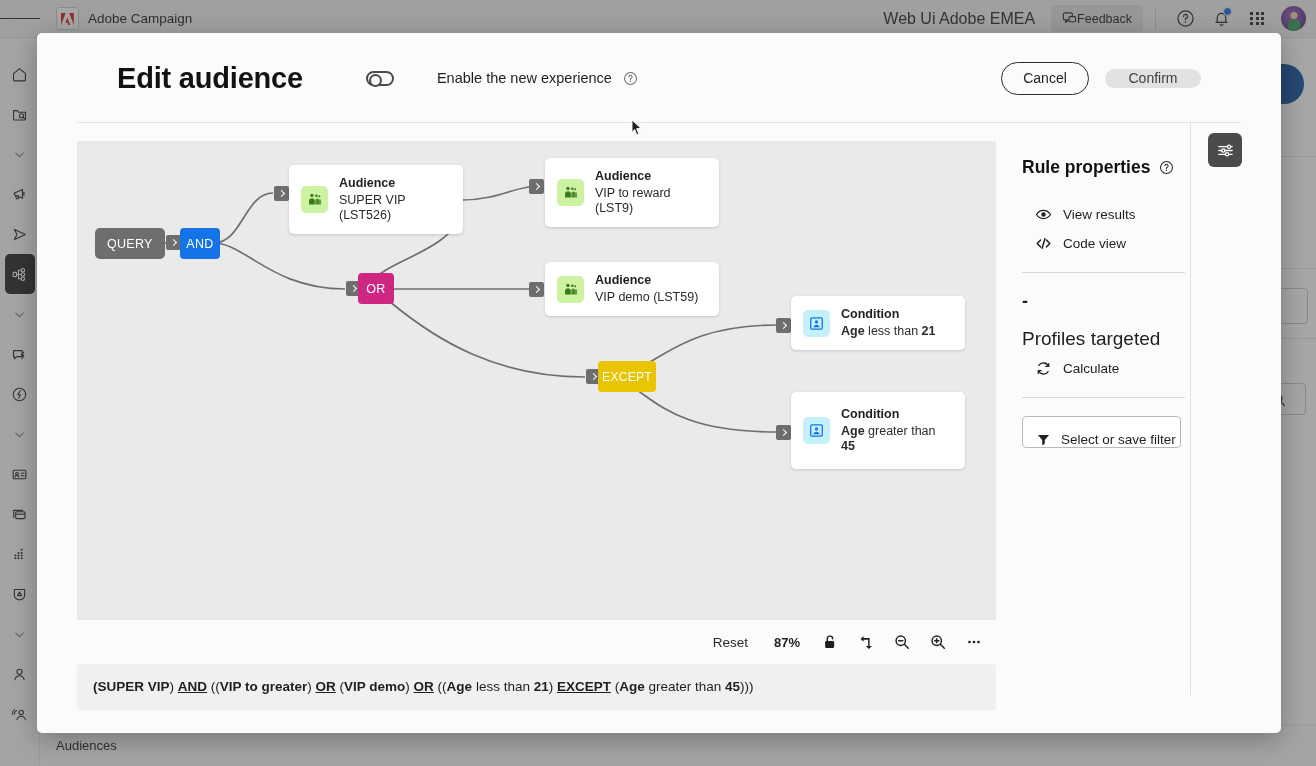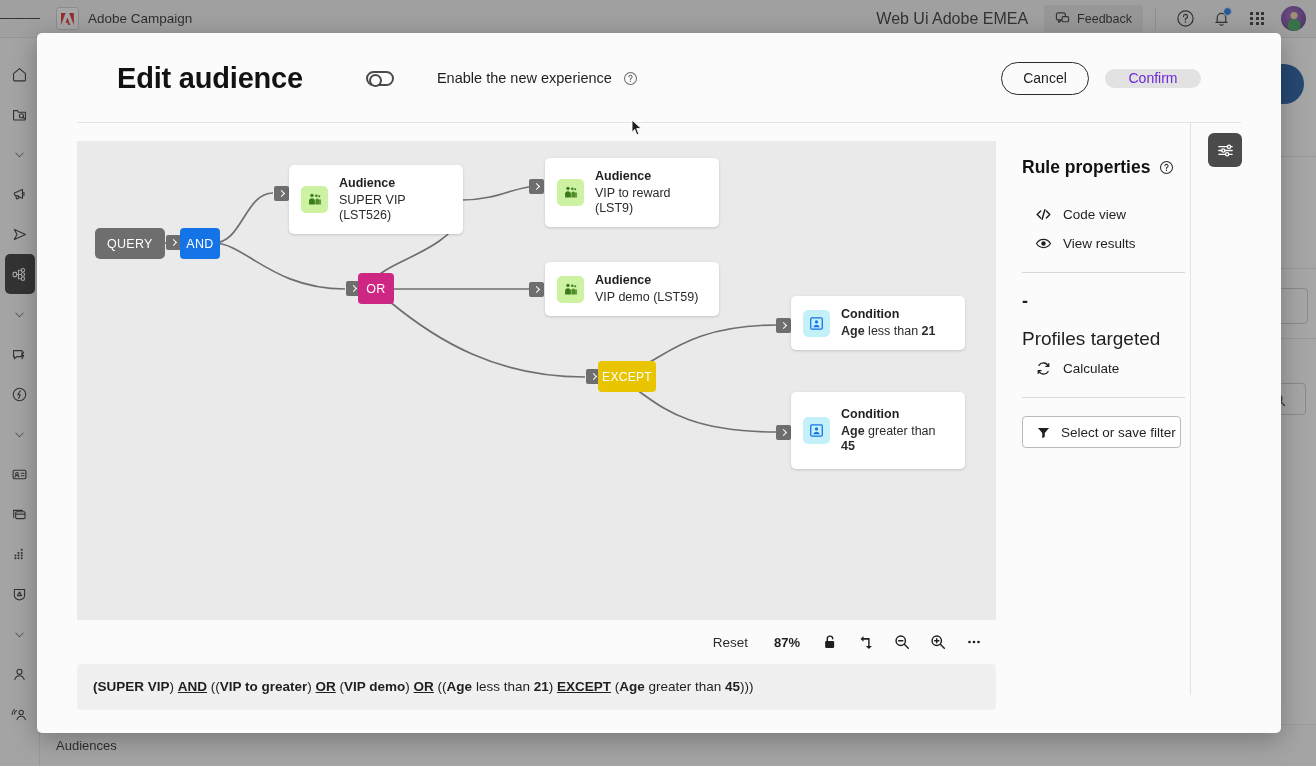--- a/index.html
+++ b/index.html
@@ -24,21 +24,21 @@
   .hamburger span { display:block; width: 17px; height: 1.6px; background: #2b2b2b; margin: 2.1px 0; border-radius: 1px; }
   .brand { display: flex; align-items: center; gap: 9px; margin-left: 16px; }
   .brand-mark {
     width: 23px; height: 23px; border: 1px solid #d0d0d0; border-radius: 3px;
     background:#fff; display:flex; align-items:center; justify-content:center;
   }
   .brand-name { font-size: 13.5px; color: #1f1f1f; }
   .topbar-right { margin-left: auto; display: flex; align-items: center; gap: 2px; padding-right: 10px; }
   .tenant { font-size: 16px; color: #2b2b2b; padding: 0 14px; }
   .feedback-btn {
-    display: flex; align-items: center; gap: 7px;
+    display: flex; align-items: center; 
     background: #e4e4e4; border-radius: 4px; padding: 6px 11px;
     font-size: 12.5px; color: #1f1f1f;
   }
   .tb-divider { width:1px; height: 22px; background:#d2d2d2; margin: 0 10px; }
   .icon-btn { width: 34px; height: 34px; display:flex; align-items:center; justify-content:center; position: relative; }
   .badge-dot { position:absolute; top: 5px; right: 6px; width: 9px; height: 9px; border-radius: 50%; background:#1473e6; border:1.5px solid #f4f4f4; }
   .grid-icon { display:grid; grid-template-columns: repeat(3, 3px); grid-template-rows: repeat(3, 3px); gap: 2.4px; }
   .grid-icon i { background:#2b2b2b; border-radius: 0.5px; display:block; width:3px; height:3px; }
   .avatar {
     width: 25px; height: 25px; border-radius: 50%;
@@ -123,21 +123,21 @@
   .cursor-arrow { position: absolute; left: 594px; top: 86px; width: 12px; height: 18px; pointer-events:none; }
   .header-actions { margin-left: auto; display: flex; align-items: center; gap: 16px; }
   .btn-cancel {
     min-width: 88px; height: 33px; padding: 0 18px; border-radius: 17px;
     border: 1.6px solid #2b2b2b; background: transparent; color: #1f1f1f;
     font-size: 14px; font-family: inherit; cursor: pointer;
     display:flex; align-items:center; justify-content:center;
   }
   .btn-confirm {
     min-width: 96px; height: 19px; padding: 9px 18px; border-radius: 17px;
-    border: none; background: #e2e2e2; color: #6d28d9;
+    border: none; background: #e2e2e2; color: #404040;
     font-size: 14px; font-family: inherit;
     display:flex; align-items:center; justify-content:center;
   }
 
   .modal-body { flex: 1; display: flex; padding: 18px 40px 22px 40px; gap: 0; }
   .builder {
     width: 919px; display: flex; flex-direction: column;
   }
   .canvas {
     position: relative; height: 479px; background: #eaeaea; overflow: hidden;
@@ -195,21 +195,21 @@
     width: 194px; padding: 16px 0 0 26px; position: relative;
   }
   .props-title-row { display:flex; align-items:center; gap: 9px; margin-bottom: 22px; }
   .props-title { font-size: 17.5px; font-weight: 700; color: #121212; }
   .props-link { display:flex; align-items:center; gap: 11px; padding: 6px 0 6px 13px; font-size: 13.5px; color:#1f1f1f; }
   .props-sep { height:1px; background:#d8d8d8; margin: 14px 0 0 0; width: 163px; }
   .props-count { font-size: 18px; font-weight: 700; color:#1f1f1f; margin: 18px 0 2px 0; }
   .props-sub { font-size: 19px; color:#1f1f1f; margin-bottom: 4px; margin-top: 16px; }
   .filter-btn {
     margin-top: 18px; width: 159px; height: 32px; border:1px solid #b9b9b9; border-radius: 4px;
-    background:#fff; display:flex; align-items:center; gap: 10px; padding-left: 13px;
+    background:#fff; display:flex; align-items:flex-end; gap: 10px; padding-left: 13px;
     font-size: 13.5px; color:#1f1f1f; font-family: inherit; cursor:pointer;
   }
   .props-right-rail {
     position: absolute; left: 194px; top: -18px; width: 1px; height: 572px; background: #e2e2e2;
   }
   .settings-sq {
     position: absolute; left: 212px; top: -8px; width: 34px; height: 34px;
     background: #4b4b4b; border-radius: 6px; display:flex; align-items:center; justify-content:center;
   }
   svg { display:block; }
@@ -622,35 +622,35 @@
             <svg width="15" height="15" viewBox="0 0 20 20">
                 <circle cx="10" cy="10" r="8" fill="none" stroke="#2b2b2b" stroke-width="1.4"></circle>
                 <path d="M7.9 7.8a2.1 2.1 0 1 1 2.6 2.1c-.5.2-.6.6-.6 1v.3" fill="none" stroke="#2b2b2b" stroke-width="1.4" stroke-linecap="round"></path>
                 <circle cx="9.9" cy="13.6" r="0.9" fill="#2b2b2b"></circle>
               </svg>
           </span>
         </div>
 
         <div class="props-link">
           <span>
-            <svg width="17" height="17" viewBox="0 0 20 20" stroke="#1f1f1f" fill="none" stroke-width="1.7">
-                <path d="M6.6 6L2.6 10l4 4M13.4 6l4 4-4 4M11.6 4.4L8.4 15.6" stroke-linecap="round" stroke-linejoin="round"></path>
-              </svg>
-          </span>
-          <span>Code view</span>
-        </div>
-
-        <div class="props-link">
-          <span>
             <svg width="17" height="17" viewBox="0 0 20 20" stroke="#1f1f1f" fill="none" stroke-width="1.4">
                 <path d="M1.8 10s3-4.8 8.2-4.8S18.2 10 18.2 10 15.2 14.8 10 14.8 1.8 10 1.8 10z"></path>
                 <circle cx="10" cy="10" r="2.6" fill="#1f1f1f" stroke="none"></circle>
               </svg>
           </span>
           <span>View results</span>
+        </div>
+
+        <div class="props-link">
+          <span>
+            <svg width="17" height="17" viewBox="0 0 20 20" stroke="#1f1f1f" fill="none" stroke-width="1.7">
+                <path d="M6.6 6L2.6 10l4 4M13.4 6l4 4-4 4M11.6 4.4L8.4 15.6" stroke-linecap="round" stroke-linejoin="round"></path>
+              </svg>
+          </span>
+          <span>Code view</span>
         </div>
 
         <div class="props-sep"></div>
 
         <div class="props-count">-</div>
         <div class="props-sub">Profiles targeted</div>
 
         <div class="props-link">
           <span>
             <svg width="17" height="17" viewBox="0 0 20 20" stroke="#1f1f1f" fill="none" stroke-width="1.5">

